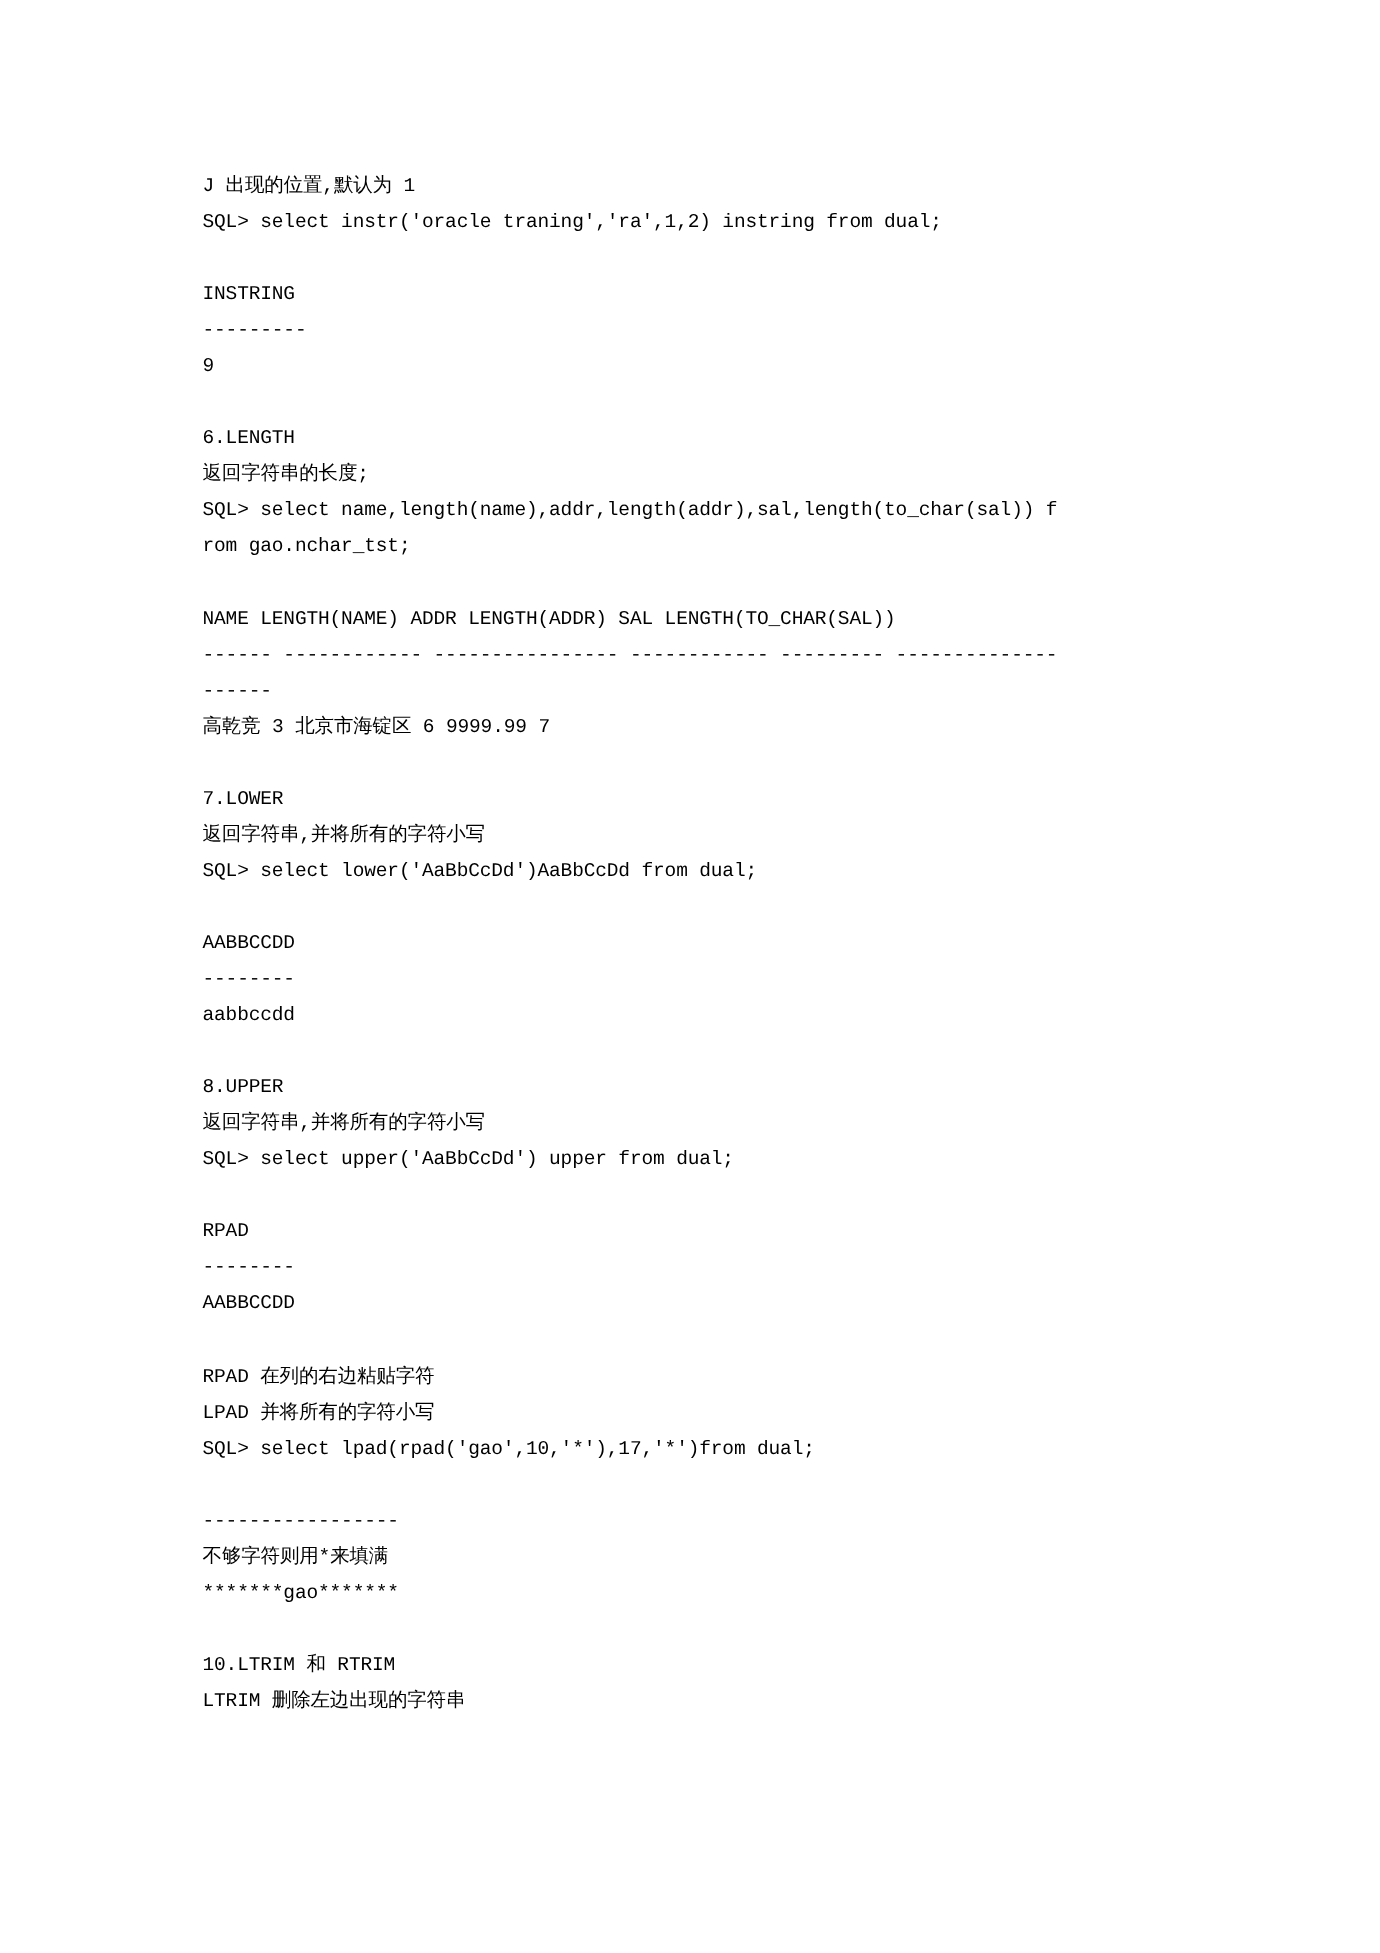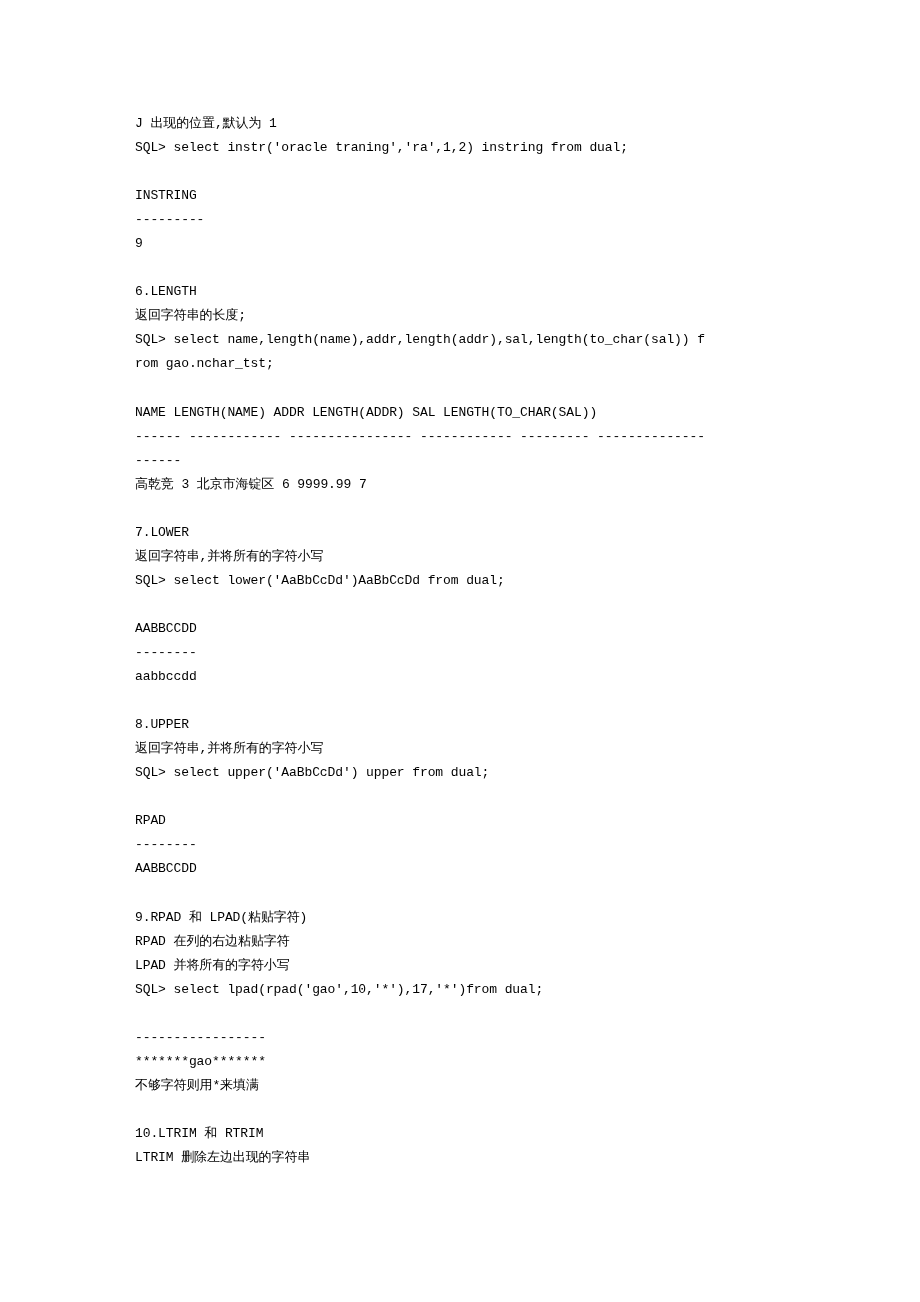--- a/index.html
+++ b/index.html
@@ -55,24 +55,23 @@
   <div class="line">aabbccdd</div>
   <div class="blank"></div>
   <div class="line">8.UPPER</div>
   <div class="line">返回字符串,并将所有的字符小写</div>
   <div class="line">SQL&gt; select upper('AaBbCcDd') upper from dual;</div>
   <div class="blank"></div>
   <div class="line">RPAD</div>
   <div class="line">--------</div>
   <div class="line">AABBCCDD</div>
   <div class="blank"></div>
-  <div class="line">9.RPAD 和 LPAD(粘贴字符)</div>
   <div class="line">RPAD 在列的右边粘贴字符</div>
   <div class="line">LPAD 并将所有的字符小写</div>
   <div class="line">SQL&gt; select lpad(rpad('gao',10,'*'),17,'*')from dual;</div>
   <div class="blank"></div>
   <div class="line">-----------------</div>
+  <div class="line">不够字符则用*来填满</div>
   <div class="line">*******gao*******</div>
-  <div class="line">不够字符则用*来填满</div>
   <div class="blank"></div>
   <div class="line">10.LTRIM 和 RTRIM</div>
   <div class="line">LTRIM 删除左边出现的字符串</div>
 </div>
 
 </body></html>

